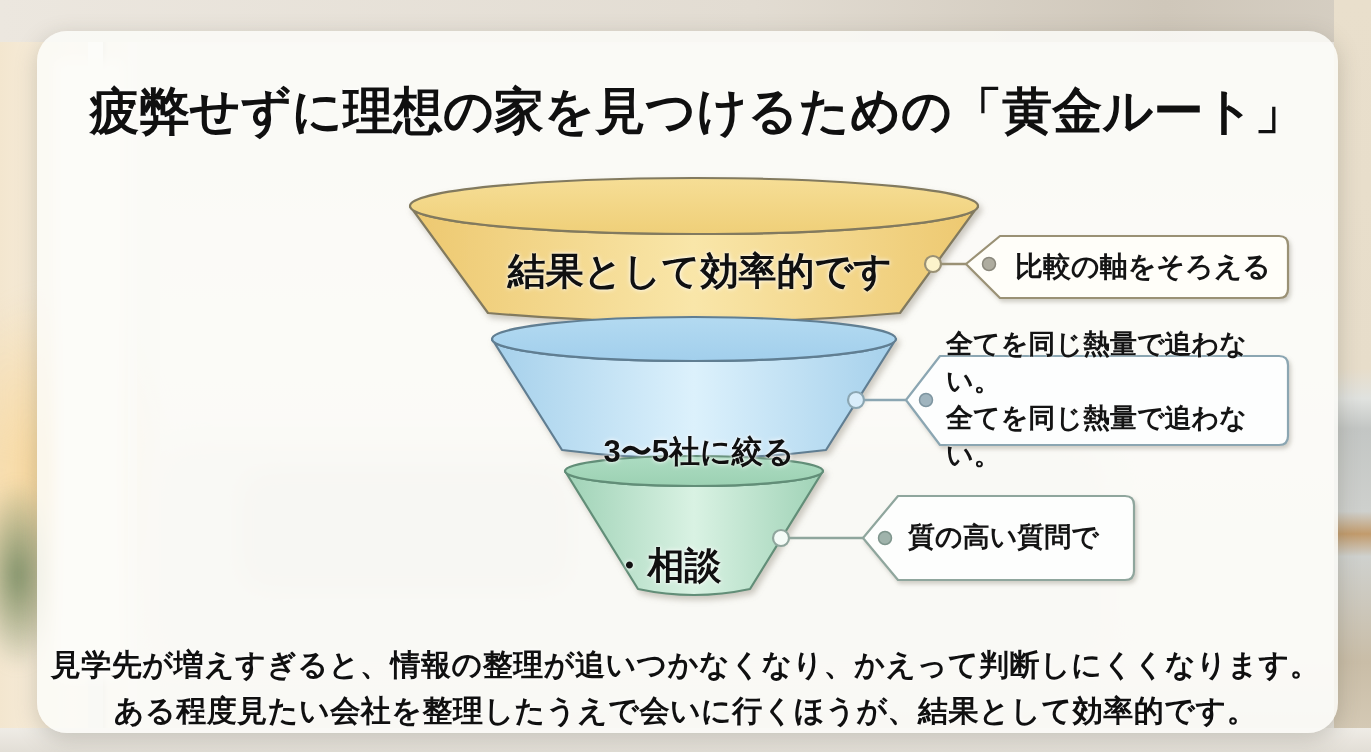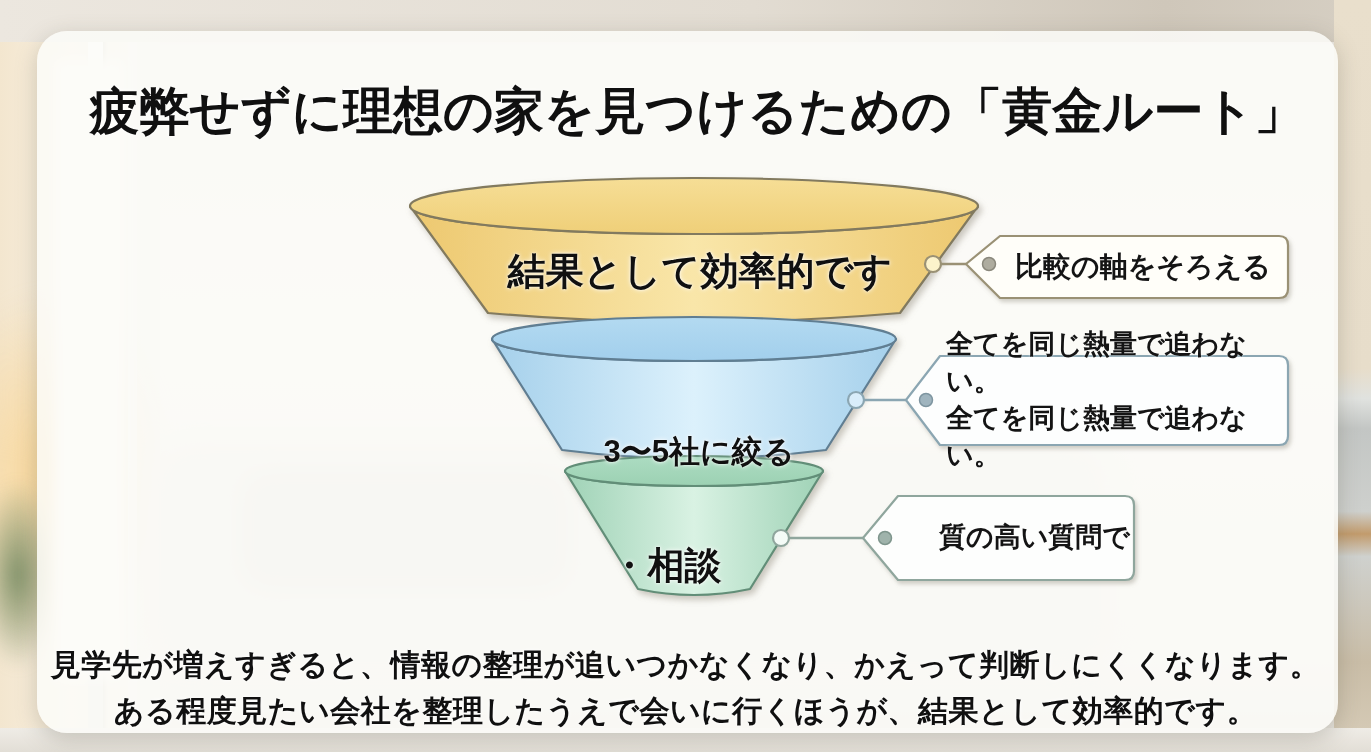--- a/index.html
+++ b/index.html
@@ -43,21 +43,21 @@
   .tier-label{transform:translateX(-50%);font-weight:900;}
   .t1{left:700px;top:246px;font-size:38px;}
   .t2{left:699px;top:383px;font-size:31px;margin-top:48px;}
   .t3a{left:700px;top:500px;font-size:37px;}
   .t3b{left:666px;top:541px;font-size:37px;}
   .callout-text{position:absolute;color:#141414;font-weight:900;
     display:flex;flex-direction:column;justify-content:center;
     text-shadow:0 0 3px rgba(255,255,255,.8);}
   .c1{left:1002px;top:238px;width:282px;height:58px;align-items:center;font-size:28px;}
   .c2{left:946px;top:357px;width:338px;height:86px;align-items:center;font-size:27px;line-height:37px;}
-  .c3{left:908px;top:497px;width:222px;height:80px;align-items:flex-end;font-size:27px;line-height:38px;}
+  .c3{left:908px;top:497px;width:222px;height:80px;align-items:flex-start;font-size:27px;line-height:38px;}
   .footer-line{left:50%;transform:translateX(-50%);font-size:30px;font-weight:800;letter-spacing:.5px;}
   .f1{top:645px;}
   .f2{top:691px;}
 
   .diagram{position:absolute;left:0;top:0;}
 </style>
 </head>
 <body>
 
 <div class="stage">

